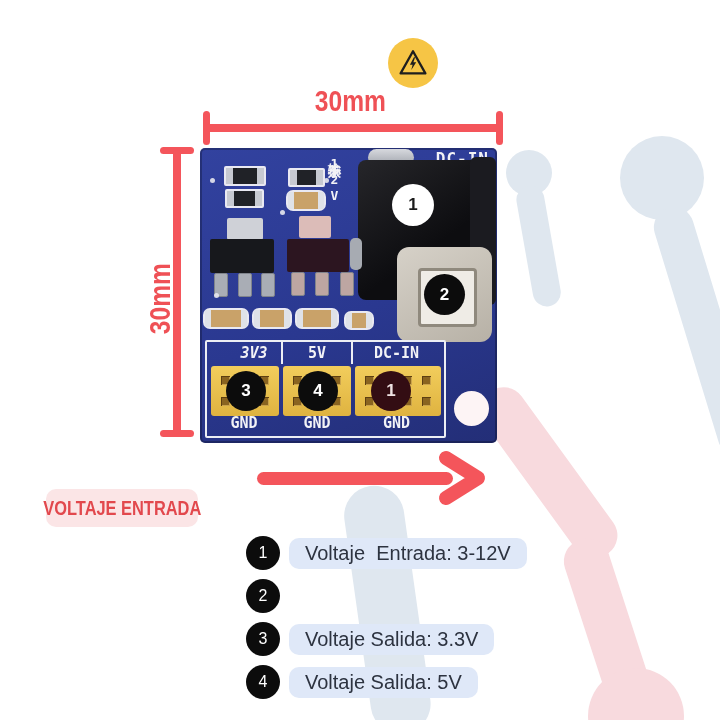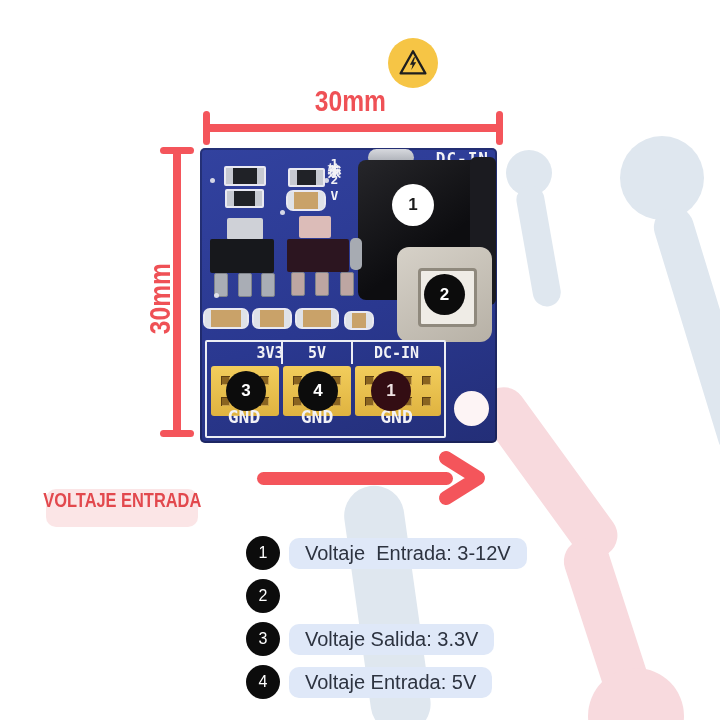--- a/index.html
+++ b/index.html
@@ -51,26 +51,26 @@
   .reg-body{border-radius:2px;}
   .leg{width:12px;height:22px;background:#a9adb5;border:1px solid #80848c;border-radius:2px;}
   .hdrbox{left:5px;top:192px;width:237px;height:94px;border:2px solid #eceef4;border-radius:2px;}
   .hdr-cell{top:0;height:22px;display:flex;align-items:center;justify-content:center;font-size:15px;}
   .hdr-div{top:0;width:2px;height:22px;background:#eceef4;}
   .ylw{top:24px;height:50px;background:linear-gradient(#f2cd5c,#dfb340);border-radius:3px;
        display:grid;grid-template-rows:1fr 1fr;align-items:center;justify-items:center;padding:4px 5px;box-sizing:border-box;}
   .ylw3{grid-template-columns:1fr 1fr 1fr;}
   .ylw4{grid-template-columns:1fr 1fr 1fr 1fr;}
   .pinhole{width:9px;height:9px;background:#8a6420;box-shadow:inset 1px 1px 0 #5d3f12, inset -1px -1px 0 #caa34c;}
-  .gnd-cell{top:64px;height:20px;display:flex;justify-content:center;font-size:18px;}
+  .gnd-cell{top:72px;height:20px;display:flex;justify-content:center;font-size:15px;}
   .via{width:5px;height:5px;border-radius:50%;background:#e8e8ee;opacity:.9;}
   .hole{left:254px;top:243px;width:35px;height:35px;border-radius:50%;background:#fdf4f5;}
   
   .arrow-shaft{left:257px;top:472px;width:196px;height:13px;background:#f4555b;border-radius:7px;z-index:2;}
-  .vt-pill{height:38px;border-radius:10px;background:#fbe5e6;z-index:2;display:flex;justify-content:center;}
+  .vt-pill{height:38px;border-radius:10px;background:#fbe5e6;z-index:2;display:flex;align-items:center;justify-content:center;}
   .vt-title{color:#e2484d;font-size:20px;font-weight:800;white-space:nowrap;}
   .vt-value{color:#e2484d;font-size:25px;font-weight:800;text-align:center;z-index:2;white-space:nowrap;}
   
   .leg-row{left:246px;height:34px;z-index:2;display:flex;align-items:center;}
   .leg-num{width:34px;height:34px;border-radius:50%;background:#0c0c0c;color:#fff;font-size:16px;
            display:flex;align-items:center;justify-content:center;flex:0 0 auto;}
   .leg-pill{margin-left:9px;background:#dfe8f8;border-radius:10px;padding:4px 16px;font-size:20px;
             color:#2d3340;white-space:pre;}
 </style>
 </head>
@@ -177,21 +177,21 @@
     </div>
 
     <div class="abs switch">
       <div class="abs switch-rim"></div>
     </div>
     <div class="abs marker m-black" style="left:224px;top:126px;width:41px;height:41px;">
       <span>2</span>
     </div>
 
     <div class="abs hdrbox">
-      <div class="abs hdr-cell silk" style="left:16px;width:94px;">
+      <div class="abs hdr-cell silk" style="left:0;width:94px;font-style:italic;">
         <span>3V3</span>
       </div>
       <div class="abs hdr-div" style="left:74px;"></div>
       <div class="abs hdr-cell silk" style="left:76px;width:68px;">
         <span>5V</span>
       </div>
       <div class="abs hdr-div" style="left:144px;"></div>
       <div class="abs hdr-cell silk" style="left:146px;width:87px;">
         <span>DC-IN</span>
       </div>
@@ -271,16 +271,16 @@
   <div class="abs leg-row" style="top:622px;">
     <div class="leg-num">
         <span>3</span>
       </div>
     <div class="leg-pill">Voltaje Salida: 3.3V</div>
   </div>
   <div class="abs leg-row" style="top:665px;">
     <div class="leg-num">
         <span>4</span>
       </div>
-    <div class="leg-pill">Voltaje Entrada: 5V</div>
+    <div class="leg-pill">Voltaje Salida: 5V</div>
   </div>
 
 </div>
 
 </body></html>

